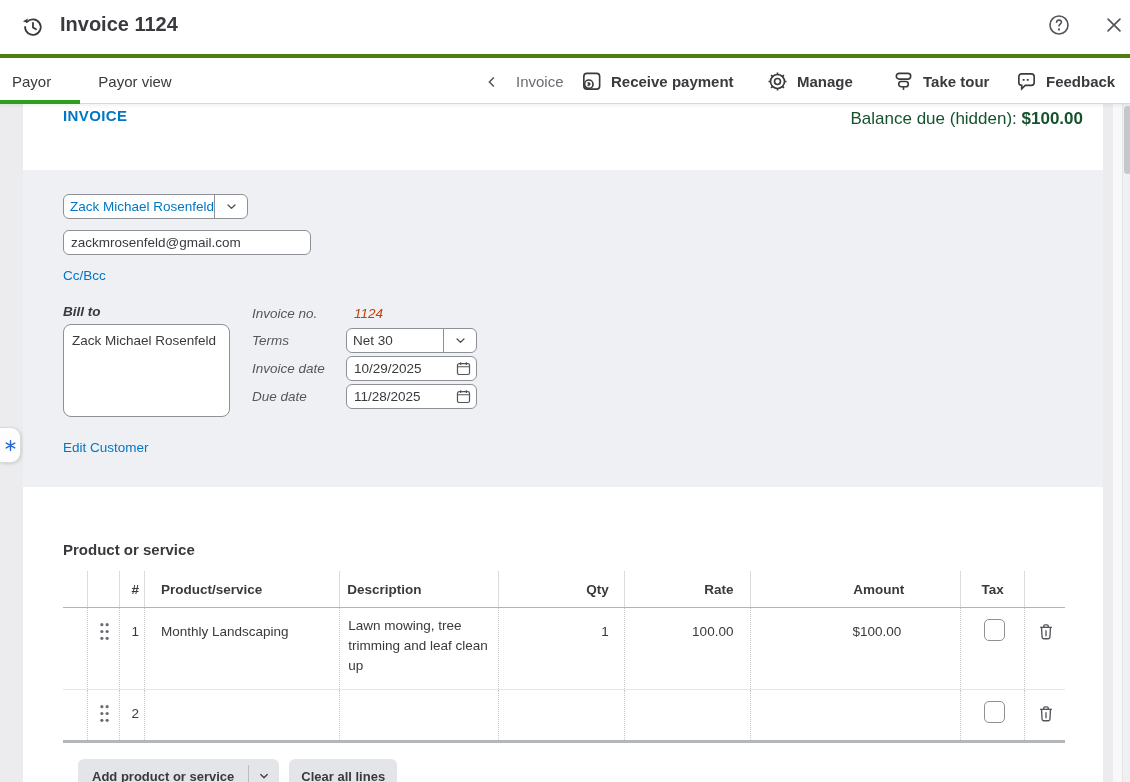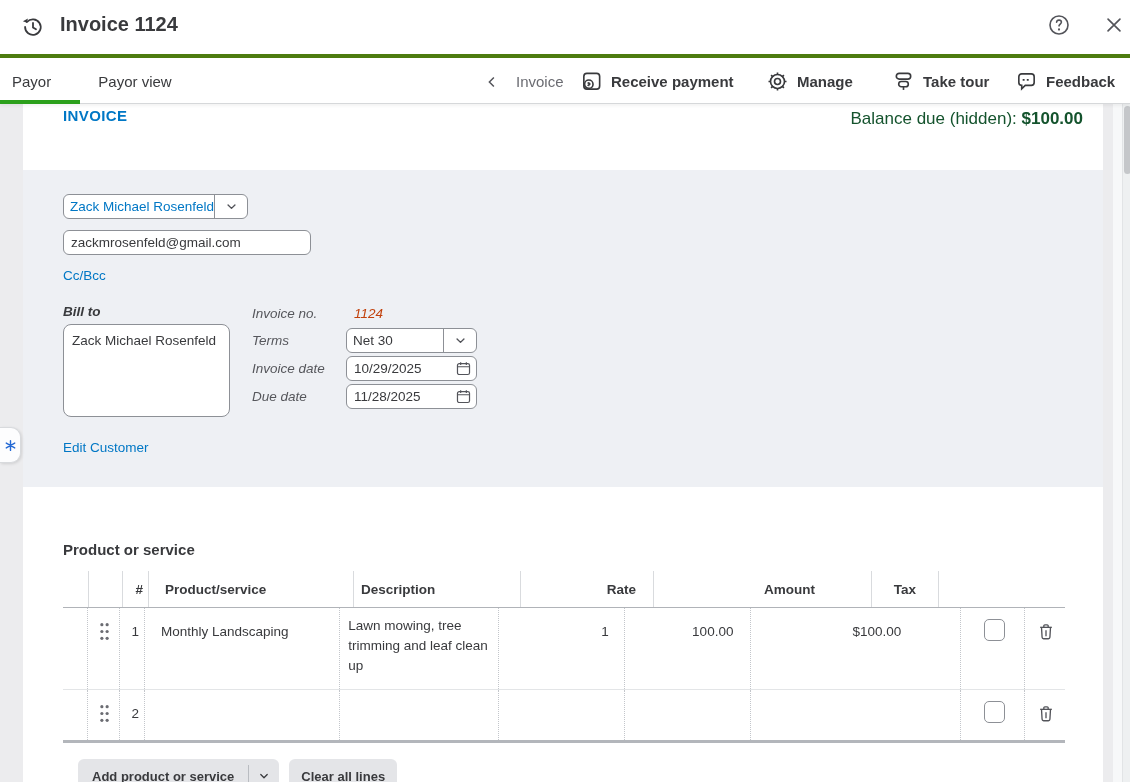--- a/index.html
+++ b/index.html
@@ -244,20 +244,23 @@
           <div class="tc c2"></div>
           <div class="tc c3">
               <div class="hcell h-right" style="padding-right:5px;">#</div>
             </div>
           <div class="tc c4">
               <div class="hcell" style="padding-left:16px;">Product/service</div>
             </div>
           <div class="tc c5">
               <div class="hcell" style="padding-left:7px;">Description</div>
             </div>
+          <div class="tc c6">
+              <div class="hcell h-right">Qty</div>
+            </div>
           <div class="tc c7">
               <div class="hcell h-right" style="padding-right:17px;">Rate</div>
             </div>
           <div class="tc c8">
               <div class="hcell h-right" style="padding-right:8px;">Amount</div>
             </div>
           <div class="tc c9">
               <div class="hcell h-center">Tax</div>
             </div>
           <div class="tc c10"></div>

